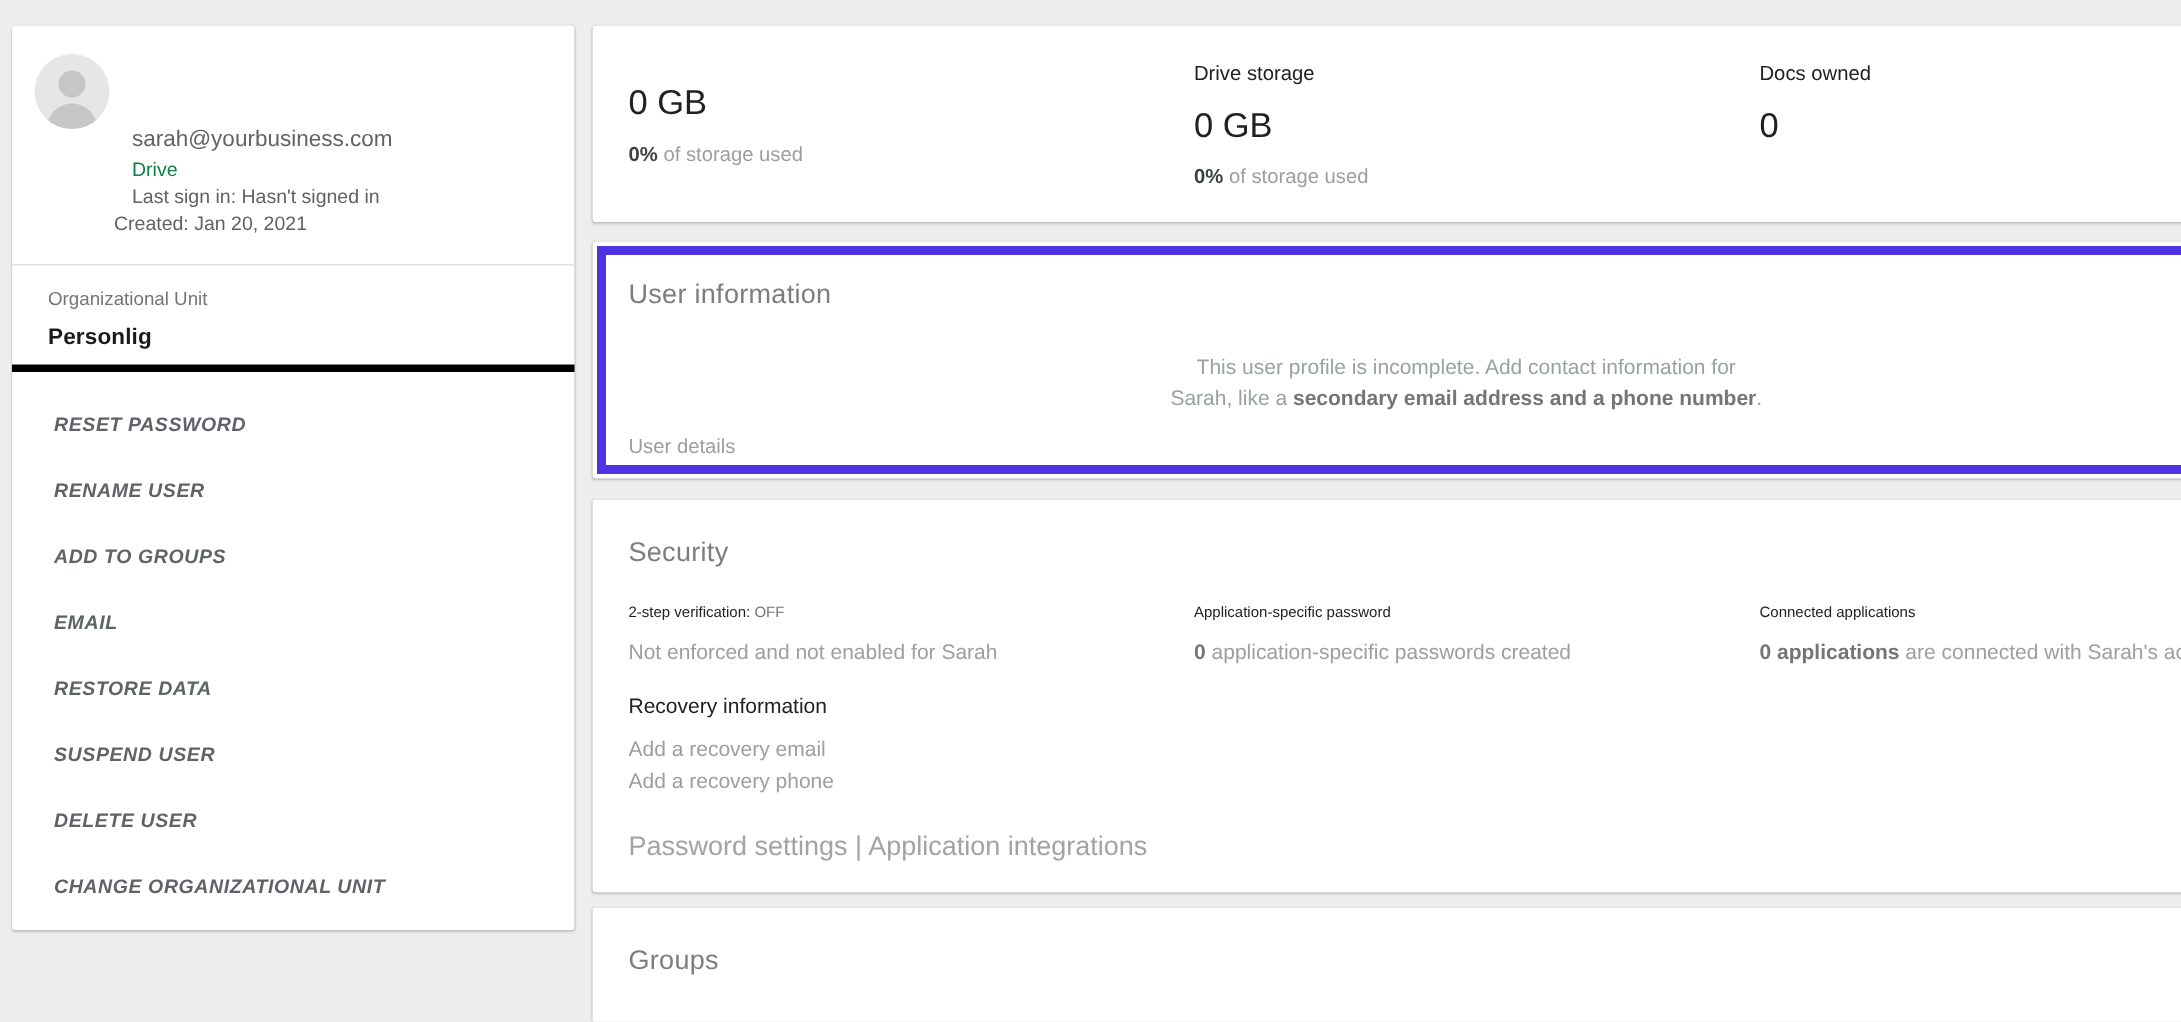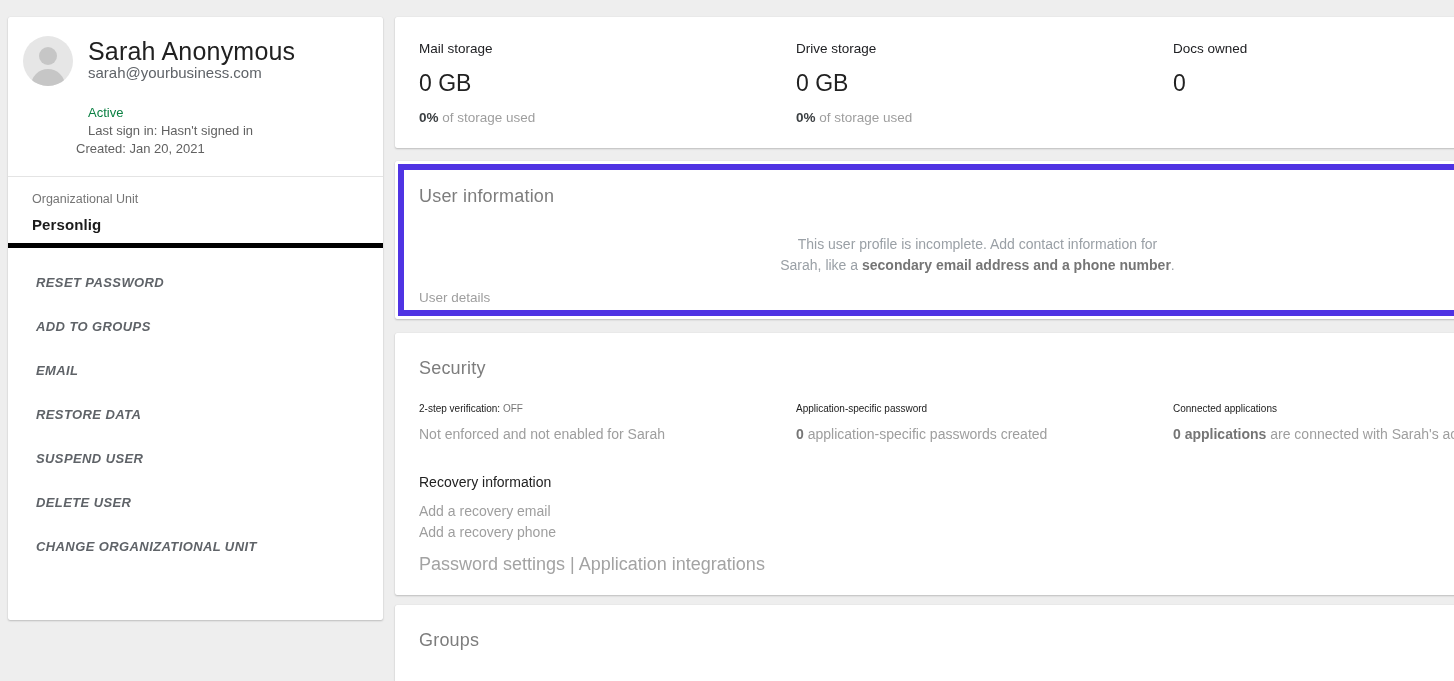--- a/index.html
+++ b/index.html
@@ -15,21 +15,21 @@
     box-shadow:0 1px 2px rgba(0,0,0,.20), 0 0 1px rgba(0,0,0,.12);
   }
 
   
   .sidebar { left:8px; top:17px; width:375px; height:603px; }
   .profile { position:absolute; top:0; left:0; right:0; height:160px; border-bottom:1px solid #e4e4e4; }
   .avatar { position:absolute; left:15px; top:19px; width:50px; height:50px; border-radius:50%; background:#e6e6e6; overflow:hidden; }
   .avatar .head { position:absolute; left:16px; top:11px; width:18px; height:18px; border-radius:50%; background:#c6c6c6; }
   .avatar .shoulders { position:absolute; left:8px; top:33px; width:34px; height:22px; border-radius:17px 17px 0 0; background:#c6c6c6; }
   .name  { position:absolute; left:80px; top:20px; font-size:25px; letter-spacing:.2px; color:#212121; white-space:nowrap; }
-  .email { position:absolute; left:80px; top:47px; font-size:15px; color:#5f6368; }
+  .email { position:absolute; left:80px; top:67px; font-size:15px; color:#5f6368; }
   .status{ position:absolute; left:80px; top:88px; font-size:13px; color:#0b8043; }
   .meta1 { position:absolute; left:80px; top:106px; font-size:13px; color:#616161; }
   .meta2 { position:absolute; left:68px; top:124px; font-size:13px; color:#616161; }
 
   .ou { position:absolute; top:160px; left:0; right:0; height:71px; border-bottom:5px solid #000000; }
   .ou-label { position:absolute; left:24px; top:15px; font-size:12.5px; color:#757575; }
   .ou-value { position:absolute; left:24px; top:39px; font-size:15px; color:#1b1b1b; font-weight:bold; letter-spacing:.1px; }
 
   .actions { position:absolute; top:231px; left:0; right:0; padding-top:12px;font-style:italic; }
   .action { height:44px; display:flex; align-items:center; padding-left:28px;
@@ -53,65 +53,64 @@
   .ui-message .bold { color:#757575; font-weight:bold; }
   .ui-link { position:absolute; left:24px; bottom:14px; font-size:13.5px; color:#9e9e9e; cursor:pointer; }
 
   .security { top:333px; height:262px; }
   .sec-grid { position:absolute; top:70px; left:0; right:0; display:grid; grid-template-columns:377px 377px 411px; }
   .sec-col { padding-left:24px; }
   .sec-head { font-size:10px; color:#212121; white-space:nowrap; }
   .sec-head .off { color:#757575; }
   .sec-sub { margin-top:12px; font-size:14px; color:#9e9e9e; white-space:nowrap; }
   .sec-sub .bold0 { color:#757575; font-weight:bold; }
-  .sec-head2 { margin-top:32px; font-size:14px; color:#212121; }
+  .sec-head2 { margin-top:20px; font-size:14px; color:#212121; }
   .sec-links { margin-top:11px; font-size:14px; line-height:21px; color:#9e9e9e; }
   .sec-links div { cursor:pointer; }
   .sec-footer { position:absolute; left:24px; bottom:20px; font-size:18px; color:#a3a3a3; }
   .sec-footer .lnk { cursor:pointer; }
 
   .groups { top:605px; height:130px; }
 </style>
 </head>
 <body>
 
 <div class="screen">
 
   <div class="card sidebar">
     <div class="profile">
       <div class="avatar">
         <div class="head"></div>
         <div class="shoulders"></div>
       </div>
-      <div class="name">Sarah Anonymous</div>
       <div class="email">sarah@yourbusiness.com</div>
-      <div class="status">Active</div>
+      <div class="status">Drive</div>
       <div class="meta1">Last sign in: Hasn't signed in</div>
       <div class="meta2">Created: Jan 20, 2021</div>
     </div>
 
     <div class="ou">
       <div class="ou-label">Organizational Unit</div>
       <div class="ou-value">Personlig</div>
     </div>
 
     <div class="actions">
       <div class="action">RESET PASSWORD</div>
+      <div class="action">RENAME USER</div>
       <div class="action">ADD TO GROUPS</div>
       <div class="action">EMAIL</div>
       <div class="action">RESTORE DATA</div>
       <div class="action">SUSPEND USER</div>
       <div class="action">DELETE USER</div>
       <div class="action">CHANGE ORGANIZATIONAL UNIT</div>
     </div>
   </div>
 
   <div class="card main-card stats">
     <div class="stat">
-      <div class="stat-label">Mail storage</div>
       <div class="stat-value">0 GB</div>
       <div class="stat-sub"><span class="pct">0%</span><span> of storage used</span></div>
     </div>
     <div class="stat">
       <div class="stat-label">Drive storage</div>
       <div class="stat-value">0 GB</div>
       <div class="stat-sub"><span class="pct">0%</span><span> of storage used</span></div>
     </div>
     <div class="stat">
       <div class="stat-label">Docs owned</div>

